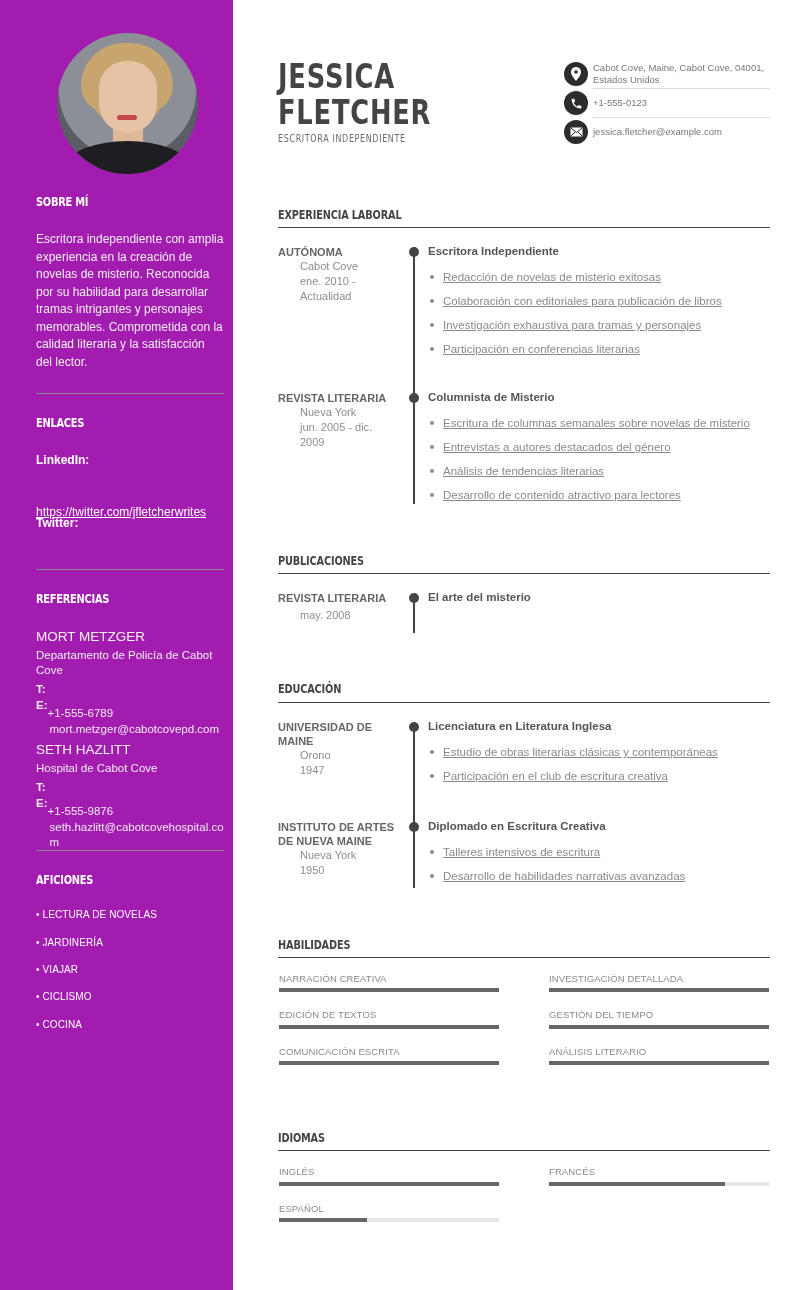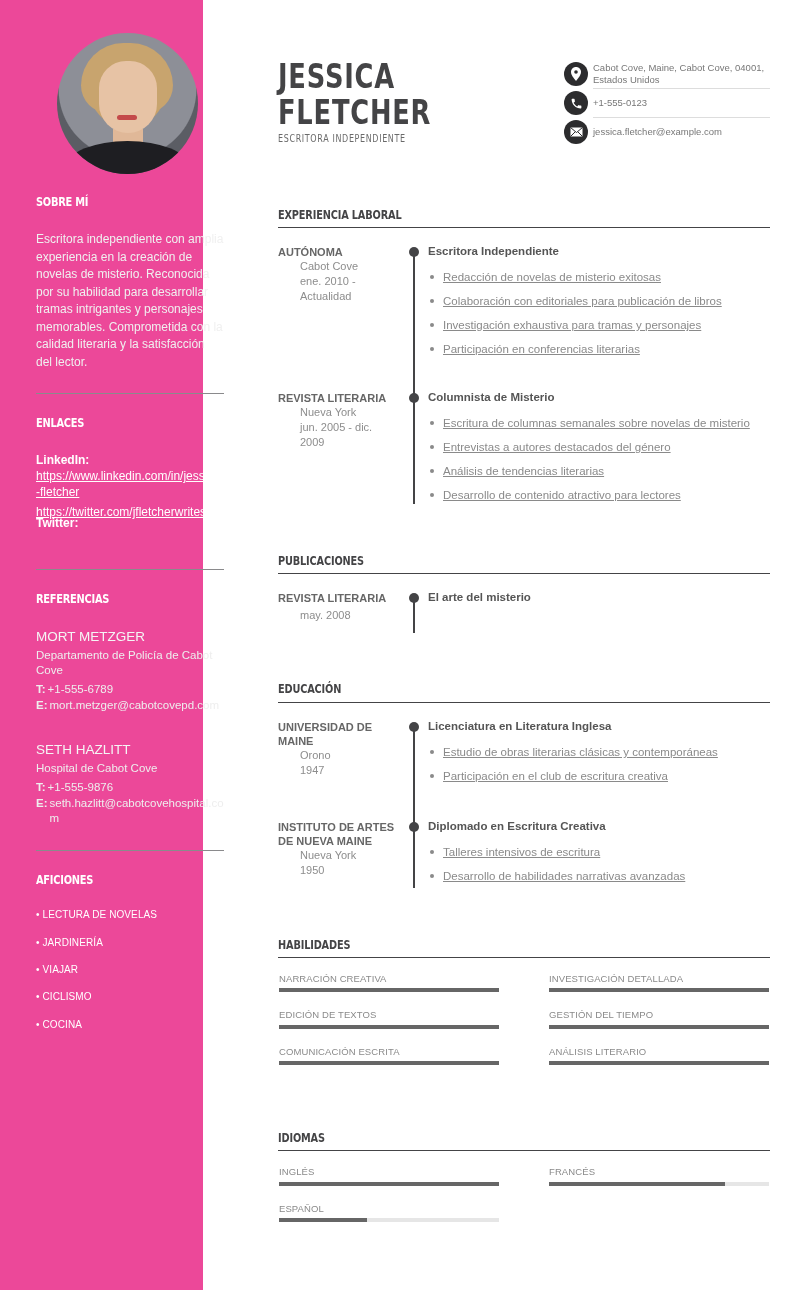--- a/index.html
+++ b/index.html
@@ -1,37 +1,37 @@
 <!DOCTYPE html>
 <html><head>
 <meta charset="utf-8">
 <style>
   * { box-sizing: border-box; margin: 0; padding: 0; }
   html, body { width: 794px; height: 1290px; background: #ffffff; overflow: hidden; }
   body { font-family: "Liberation Sans", sans-serif; position: relative; }
 
-  .sidebar { position: absolute; left: 0; top: 0; width: 203px; height: 1290px; background: #ec4899; color: #f0f0f0; padding: 0 30px 0 36px; }
+  .sidebar { position: absolute; left: 0; top: 0; width: 233px; height: 1290px; background: #a21caf; color: #f0f0f0; padding: 0 30px 0 36px; }
   .avatar { position: absolute; left: 57px; top: 33px; width: 141px; height: 141px; border-radius: 50%;
     background: radial-gradient(circle at 50% 40%, #e9c8a9 0 26%, #c9a26a 27% 34%, #8d8f97 35% 62%, #5b5d64 63%); overflow: hidden; }
   .avatar .hair { position: absolute; left: 24px; top: 10px; width: 92px; height: 70px; border-radius: 46px 46px 30px 30px; background: #c8a46e; }
   .avatar .face { position: absolute; left: 42px; top: 28px; width: 58px; height: 72px; border-radius: 28px 28px 30px 30px; background: #e7c3a5; }
   .avatar .lips { position: absolute; left: 60px; top: 82px; width: 20px; height: 5px; border-radius: 3px; background: #c44a4a; }
   .avatar .jacket { position: absolute; left: 10px; top: 108px; width: 121px; height: 50px; border-radius: 50% 50% 0 0; background: #1e1e22; }
   .avatar .neck { position: absolute; left: 56px; top: 96px; width: 30px; height: 28px; background: #e0b898; border-radius: 0 0 14px 14px; }
 
   .side-title { position: absolute; left: 36px; font-family: "DejaVu Sans", sans-serif; font-weight: bold; font-size: 12px; letter-spacing: -0.3px; color: #ffffff; transform: scaleX(0.82); transform-origin: left; }
   .side-text { position: absolute; left: 36px; width: 188px; font-size: 12px; line-height: 17.5px; color: #f0f0f0; }
   .side-rule { position: absolute; left: 36px; width: 188px; height: 1px; background: #8a8a8c; }
   .link-label { position: absolute; left: 36px; font-size: 12px; font-weight: bold; color: #ffffff; }
   .link-url { position: absolute; left: 36px; width: 188px; font-size: 12px; line-height: 16px; color: #ffffff; text-decoration: underline; word-break: break-all; }
   .ref-name { position: absolute; left: 36px; font-size: 13.5px; color: #f5f5f5; }
   .ref-org { position: absolute; left: 36px; width: 188px; font-size: 11.5px; line-height: 15px; color: #eeeeee; }
   .ref-line { position: absolute; left: 36px; width: 188px; font-size: 11.5px; line-height: 15px; color: #eeeeee; display: flex; }
   .ref-line b { margin-right: 2px; }
-  .ref-line span.v { word-break: break-all; }
+  .ref-line span.v { word-break: break-all; margin-top: 24px; }
   .hobby { position: absolute; left: 36px; font-size: 10px; color: #ffffff; letter-spacing: 0.1px; }
 
   .name { position: absolute; left: 278px; font-family: "DejaVu Sans", sans-serif; font-weight: bold; font-size: 33px; letter-spacing: 1px; color: #444446; transform: scaleX(0.78); transform-origin: left; line-height: 34px; }
   .subtitle { position: absolute; left: 278px; top: 133px; font-family: "DejaVu Sans", sans-serif; font-size: 10px; letter-spacing: 0.8px; color: #6a6a6a; transform: scaleX(0.8); transform-origin: left; }
 
   .contact { position: absolute; left: 564px; width: 206px; display: flex; align-items: center; }
   .contact .ic { width: 24px; height: 24px; border-radius: 50%; background: #2c2c2e; color: #fff; display: flex; align-items: center; justify-content: center; flex-shrink: 0; }
   .contact .ct { margin-left: 5px; font-size: 9.5px; line-height: 12px; color: #777777; flex: 1; }
   .contact-rule { position: absolute; left: 593px; width: 177px; height: 1px; background: #dddddd; }
 
@@ -63,21 +63,20 @@
     <div class="lips"></div>
     <div class="jacket"></div>
   </div>
 
   <div class="side-title" style="top:195px">SOBRE MÍ</div>
   <div class="side-text" style="top:231px">Escritora independiente con amplia experiencia en la creación de novelas de misterio. Reconocida por su habilidad para desarrollar tramas intrigantes y personajes memorables. Comprometida con la calidad literaria y la satisfacción del lector.</div>
   <div class="side-rule" style="top:393px"></div>
 
   <div class="side-title" style="top:416px">ENLACES</div>
   <div class="link-label" style="top:453px">LinkedIn:</div>
-  <a class="link-url" style="top:468px">https://www.linkedin.com/in/jessica-fletcher</a>
   <div class="link-label" style="top:516px">Twitter:</div>
   <a class="link-url" style="top:504px">https://twitter.com/jfletcherwrites</a>
   <div class="side-rule" style="top:569px"></div>
 
   <div class="side-title" style="top:592px">REFERENCIAS</div>
 
   <div class="ref-name" style="top:629px">MORT METZGER</div>
   <div class="ref-org" style="top:648px">Departamento de Policía de Cabot Cove</div>
   <div class="ref-line" style="top:682px">
     <b>T:</b>

